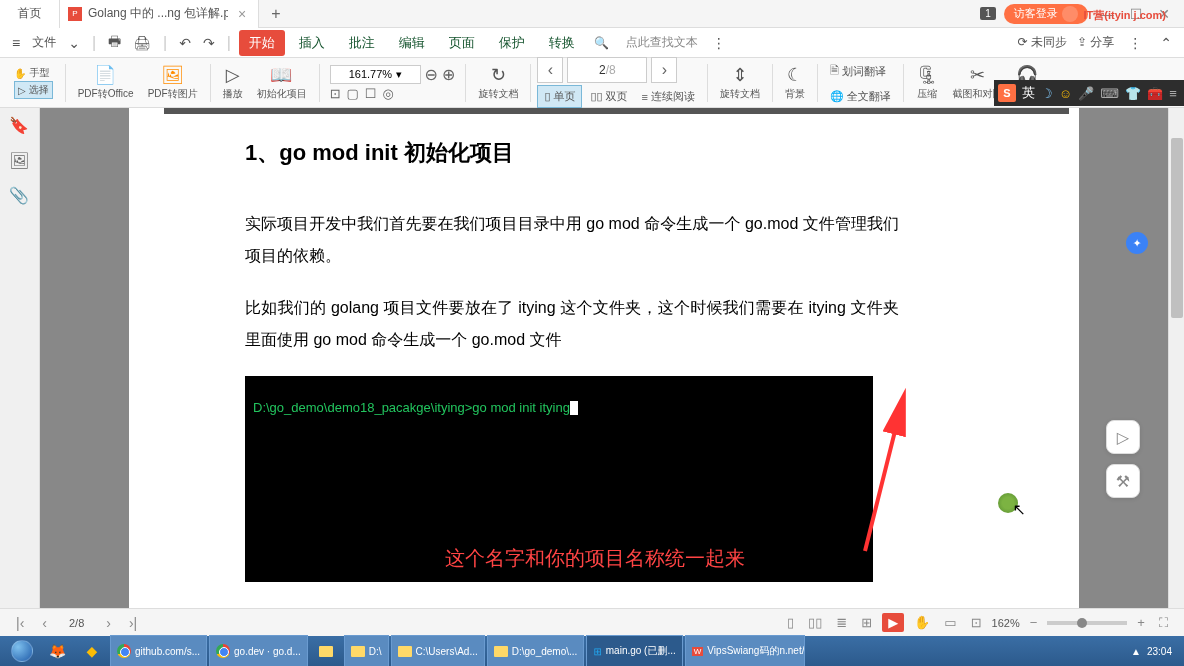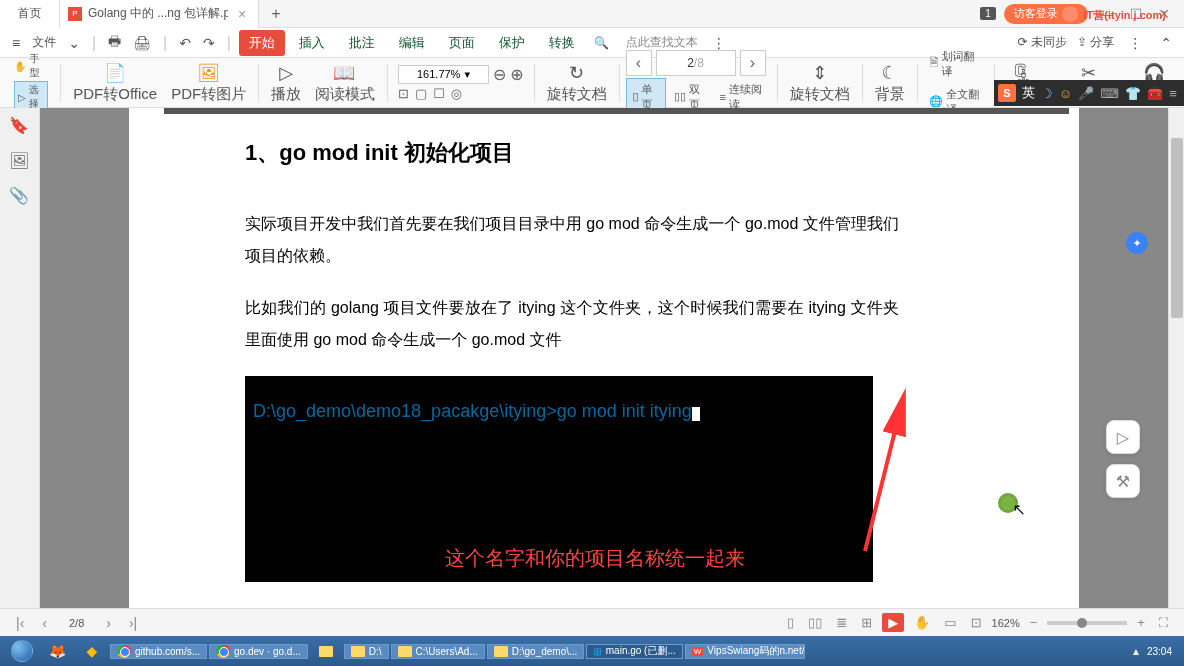--- a/index.html
+++ b/index.html
@@ -22,40 +22,40 @@
 .menu-label { font-size: 12px; color: #555; padding: 0 4px; }
 .menu-sep { color: #ccc; padding: 0 4px; }
 .menu-tab { font-size: 13px; color: #14532d; padding: 4px 10px; }
 .menu-tab.active { background: #e74c3c; color: #fff; border-radius: 3px; }
 .search-hint { color: #888; font-size: 12px; padding: 0 6px; }
 .menubar-right { margin-left: auto; display: flex; align-items: center; gap: 10px; font-size: 12px; color: #555; }
 .toolbar { height: 50px; background: #f9f9f9; display: flex; align-items: center; padding: 0 8px; gap: 2px; border-bottom: 1px solid #ddd; }
 .tool-group { display: flex; flex-direction: column; align-items: center; padding: 0 6px; gap: 1px; }
 .tool-icon { font-size: 18px; color: #555; }
 .tool-icon.orange { color: #ff8c00; }
-.tool-label { font-size: 15px; color: #555; white-space: nowrap; }
+.tool-label { font-size: 10px; color: #555; white-space: nowrap; }
 .tool-sep { width: 1px; height: 38px; background: #ddd; margin: 0 4px; }
 .zoom-box { border: 1px solid #ccc; padding: 2px 18px; font-size: 11px; background: #fff; display: flex; align-items: center; gap: 4px; }
 .page-nav { display: flex; align-items: center; gap: 4px; }
 .page-btn { width: 26px; height: 26px; border: 1px solid #ccc; background: #fff; display: flex; align-items: center; justify-content: center; color: #666; }
 .page-input { width: 80px; height: 26px; border: 1px solid #ccc; text-align: center; font-size: 12px; background: #fff; display: flex; align-items: center; justify-content: center; }
 .page-current { color: #333; }
 .page-total { color: #aaa; }
 .tool-btn-flat { display: flex; align-items: center; gap: 3px; padding: 3px 6px; font-size: 11px; color: #555; }
 .tool-btn-flat.active { background: #d0e8f5; border: 1px solid #7ab8d8; }
 .content-area { display: flex; height: 500px; }
 .sidebar { width: 40px; background: #f0f0f0; border-right: 1px solid #ddd; display: flex; flex-direction: column; align-items: center; padding-top: 8px; gap: 16px; }
 .sidebar-icon { color: #666; font-size: 16px; }
 .doc-viewport { flex: 1; background: #888; overflow: hidden; position: relative; display: flex; justify-content: center; }
 .doc-page { background: #fff; width: 950px; padding: 30px 180px 20px 116px; position: relative; margin-top: 0; }
 .doc-page::before { content: ''; position: absolute; top: 0; left: 35px; right: 10px; height: 6px; background: #555; }
 .doc-h1 { font-size: 22px; font-weight: bold; margin-bottom: 40px; }
 .doc-p { font-size: 16px; line-height: 2; margin-bottom: 20px; text-align: justify; }
 .terminal { background: #000; width: 628px; height: 206px; margin-top: 10px; position: relative; padding: 8px; }
-.term-line { color: #0369a1; font-family: "Consolas", monospace; font-size: 18px; margin-top: 16px; }
+.term-line { color: #22c55e; font-family: "Consolas", monospace; font-size: 13px; margin-top: 16px; }
 .term-cursor { display: inline-block; width: 8px; height: 14px; background: #fff; vertical-align: text-bottom; }
 .term-arrow { position: absolute; left: 610px; top: 25px; }
 .term-annotation { position: absolute; bottom: 10px; left: 200px; color: #ff4444; font-size: 20px; font-family: "Microsoft YaHei"; }
 .scrollbar-v { width: 16px; background: #f0f0f0; border-left: 1px solid #ddd; position: relative; }
 .scroll-thumb { position: absolute; top: 30px; left: 2px; width: 12px; height: 180px; background: #c0c0c0; border-radius: 2px; }
 .cursor-green { position: absolute; right: 150px; top: 385px; width: 20px; height: 20px; background: radial-gradient(circle, #7cb342 40%, #558b2f 100%); border-radius: 50%; }
 .cursor-arrow { position: absolute; right: 142px; top: 392px; color: #000; font-size: 16px; }
 .float-btns { position: absolute; right: 28px; bottom: 110px; display: flex; flex-direction: column; gap: 10px; }
 .float-btn { width: 34px; height: 34px; background: #fff; border: 1px solid #ddd; border-radius: 8px; display: flex; align-items: center; justify-content: center; color: #888; box-shadow: 0 1px 4px rgba(0,0,0,0.1); }
 .float-blue { position: absolute; right: 20px; top: 124px; width: 22px; height: 22px; background: #3b82f6; border-radius: 50%; color: #fff; display: flex; align-items: center; justify-content: center; font-size: 11px; }
@@ -65,21 +65,21 @@
 .status-right { margin-left: auto; display: flex; align-items: center; gap: 6px; }
 .status-icon { color: #888; font-size: 13px; padding: 0 4px; }
 .status-icon.play { background: #e74c3c; color: #fff; padding: 2px 6px; border-radius: 2px; }
 .zoom-status { font-size: 11px; color: #555; }
 .zoom-slider { width: 80px; height: 4px; background: #ccc; position: relative; }
 .zoom-handle { position: absolute; left: 30px; top: -3px; width: 10px; height: 10px; background: #888; border-radius: 50%; }
 .taskbar { height: 30px; background: linear-gradient(#3a6ea5, #2c5a8c); display: flex; align-items: center; padding: 0 4px; gap: 2px; }
 .start-btn { width: 36px; height: 26px; display: flex; align-items: center; justify-content: center; }
 .win-orb { width: 22px; height: 22px; border-radius: 50%; background: radial-gradient(circle at 30% 30%, #7ec0ee, #1e5aa8); border: 1px solid #fff3; }
 .task-icon { width: 32px; height: 26px; display: flex; align-items: center; justify-content: center; font-size: 14px; }
-.task-item { height: 15px; background: #5a8bc0; border: 1px solid #6a9bd0; display: flex; align-items: center; padding: 0 6px; gap: 4px; font-size: 10px; color: #fff; max-width: 120px; overflow: hidden; white-space: nowrap; }
+.task-item { height: 32px; background: #5a8bc0; border: 1px solid #6a9bd0; display: flex; align-items: center; padding: 0 6px; gap: 4px; font-size: 10px; color: #fff; max-width: 120px; overflow: hidden; white-space: nowrap; }
 .task-chrome { width: 14px; height: 14px; border-radius: 50%; background: conic-gradient(#ea4335 0deg 120deg, #fbbc05 120deg 240deg, #34a853 240deg 360deg); position: relative; }
 .task-chrome::after { content: ''; position: absolute; top: 3px; left: 3px; width: 8px; height: 8px; background: #4285f4; border-radius: 50%; border: 1px solid #fff; }
 .task-folder { width: 14px; height: 11px; background: #ffd968; border-radius: 1px; }
 .tray { margin-left: auto; display: flex; align-items: center; gap: 6px; padding-right: 8px; color: #fff; font-size: 10px; }
 .ime-bar { position: absolute; right: 0; top: 80px; width: 190px; height: 26px; background: #2d2d2d; display: flex; align-items: center; padding: 0 4px; gap: 6px; z-index: 20; }
 .ime-icon { font-size: 13px; }
 .ime-s { width: 18px; height: 18px; background: #ff7043; color: #fff; display: flex; align-items: center; justify-content: center; font-size: 11px; border-radius: 2px; font-weight: bold; }
 svg { overflow: visible; }
 </style>
 </head>
@@ -155,21 +155,21 @@
     <span class="tool-icon orange">🖼</span>
     <span class="tool-label">PDF转图片</span>
   </div>
   <div class="tool-sep"></div>
   <div class="tool-group">
     <span class="tool-icon">▷</span>
     <span class="tool-label">播放</span>
   </div>
   <div class="tool-group">
     <span class="tool-icon">📖</span>
-    <span class="tool-label">阅读模式</span>
+    <span class="tool-label">初始化项目</span>
   </div>
   <div class="tool-sep"></div>
   <div style="display:flex;flex-direction:column;gap:2px;padding:0 4px;">
     <div style="display:flex;gap:4px;align-items:center;">
       <span class="zoom-box"><span>161.77%</span> ▾</span>
       <span style="color:#666;">⊖</span>
       <span style="color:#666;">⊕</span>
     </div>
     <div style="display:flex;gap:6px;font-size:13px;color:#666;">
       <span>⊡</span>

